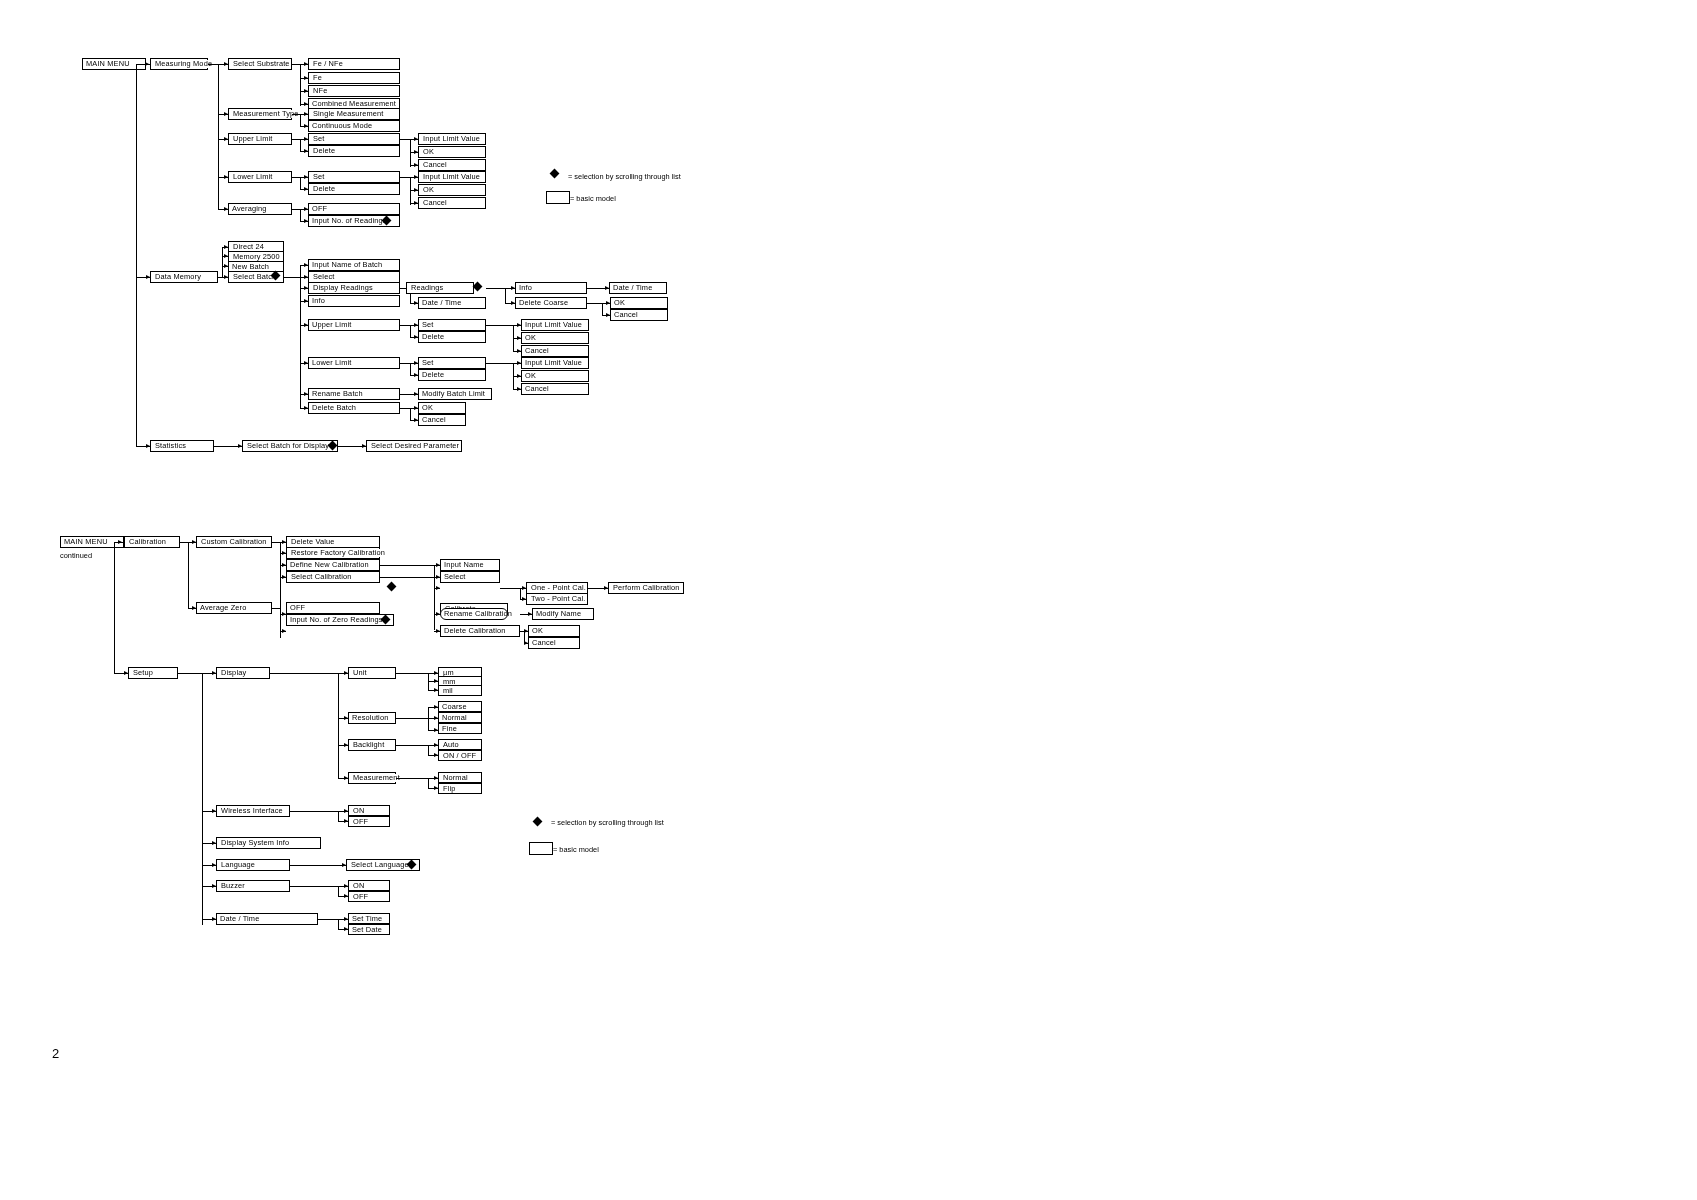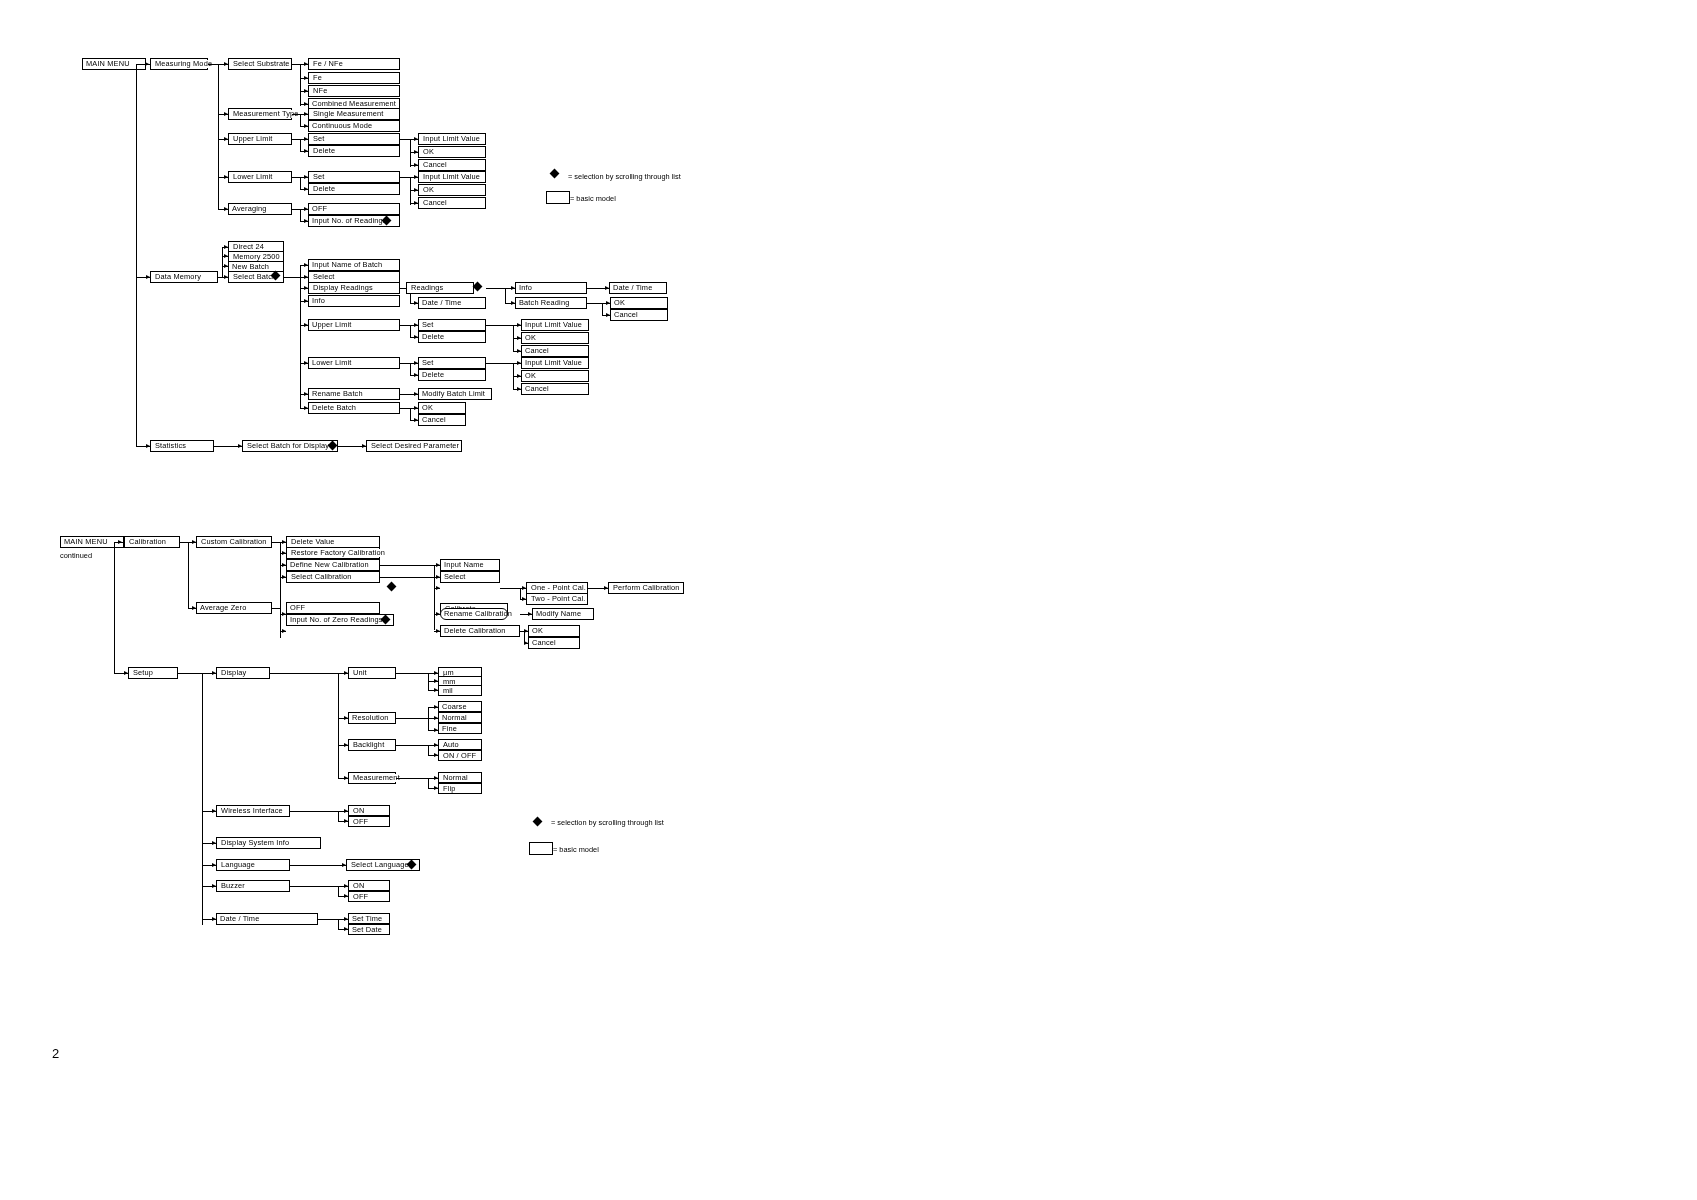--- a/index.html
+++ b/index.html
@@ -288,21 +288,21 @@
 
   <div class="ln v" style="left:505px;top:288px;height:15px;"></div>
   <div class="ln h" style="left:486px;top:288px;width:19px;"></div>
   <div class="ln h" style="left:505px;top:288px;width:10px;"></div>
   <div class="arrow" style="left:511px;top:285.5px;"></div>
   <div class="ln h" style="left:505px;top:303px;width:10px;"></div>
   <div class="arrow" style="left:511px;top:300.5px;"></div>
   <div class="node plain" style="left:515px;top:282px;width:72px;height:12px;">
     <span>Info</span></div>
   <div class="node plain" style="left:515px;top:297px;width:72px;height:12px;">
-    <span>Batch  Reading</span></div>
+    <span>Delete  Coarse</span></div>
 
   <div class="ln h" style="left:587px;top:288px;width:22px;"></div>
   <div class="arrow" style="left:605px;top:285.5px;"></div>
   <div class="node plain" style="left:609px;top:282px;width:58px;height:12px;">
     <span>Date / Time</span></div>
 
   <div class="ln v" style="left:602px;top:303px;height:13px;"></div>
   <div class="ln h" style="left:587px;top:303px;width:15px;"></div>
   <div class="ln h" style="left:602px;top:303px;width:8px;"></div>
   <div class="arrow" style="left:606px;top:300.5px;"></div>

